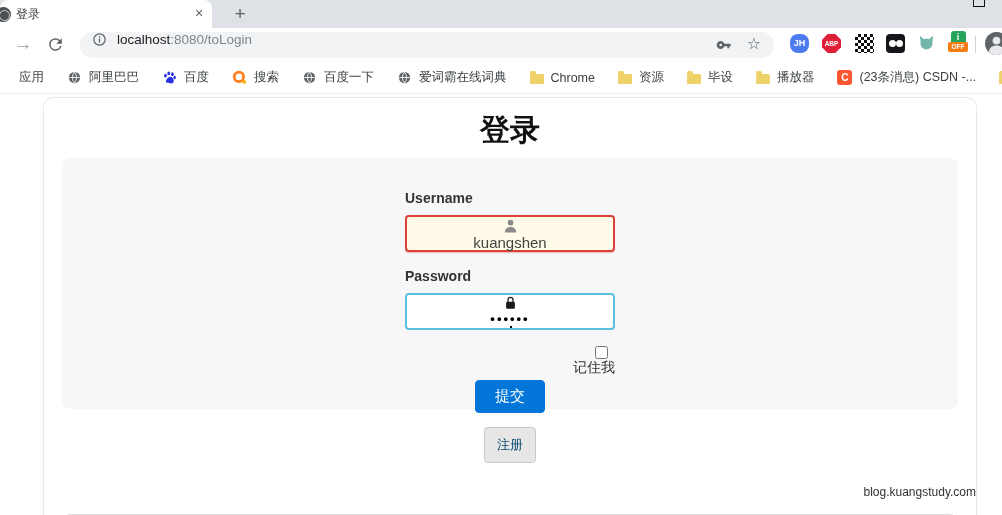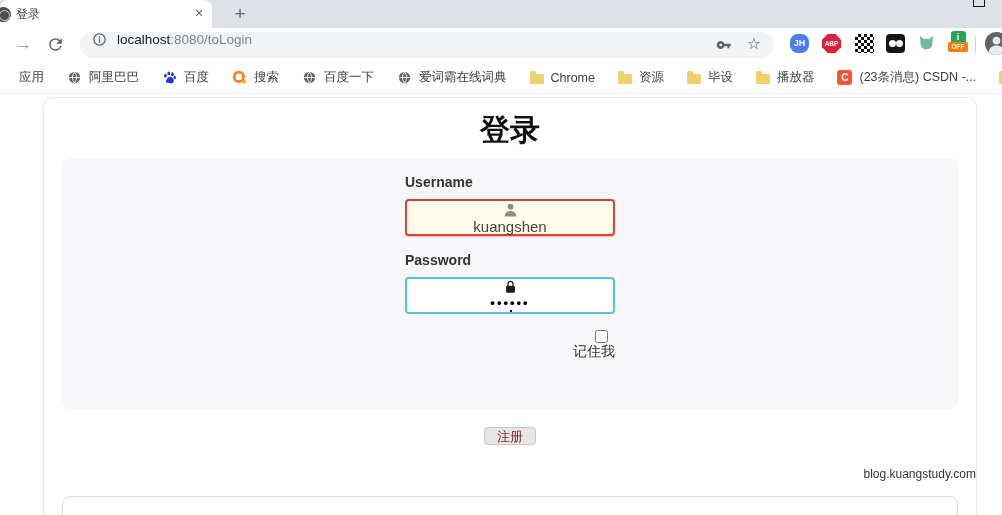--- a/index.html
+++ b/index.html
@@ -68,41 +68,41 @@
   .icon-csdn { width:15px; height:15px; background:#fc5531; border-radius:3px; color:#fff;
     font-size:10px; font-weight:bold; text-align:center; line-height:15px; }
 
   
   .page { position:absolute; left:0; top:94px; width:1002px; height:421px; background:#fff; }
   .card { position:absolute; left:43px; top:3px; width:934px; height:420px; background:#fff;
     border:1px solid #e9e9e9; border-bottom:none; border-radius:10px 10px 0 0; }
   .page-title { margin:13px 0 10px; text-align:center; font-size:30px; line-height:37px;
     font-weight:bold; color:#111; }
   .panel { margin:0 18px; height:251px; background:#f7f7f9; border-radius:8px; padding-top:16px; }
-  .form-col { width:210px; margin:0 auto; }
+  .form-col { width:210px; margin:16px auto; }
   .field-label { display:block; font-size:14px; line-height:17px; font-weight:600; color:#333;
     margin-bottom:8px; }
   .field-label.second { margin-top:16px; }
   .input-box { width:210px; height:37px; border-radius:4px; display:flex; align-items:center;
     background:#fff;flex-direction:column; }
   .input-user { border:2px solid #dd4238; background:#fffbe8; box-shadow:0 1px 1px rgba(221,66,56,.35); }
   .input-pass { border:2px solid #5bc0de; }
   .input-icon { margin:0 12px 0 13px; display:flex; }
   .input-text { font-size:15px; color:#444; }
   .pass-dots { font-size:13px; font-weight:bold; color:#000; letter-spacing:2px; }
   .caret { display:inline-block; width:2px; height:16px; background:#000; margin-left:1px; vertical-align:middle; }
   .remember { margin-top:16px; height:18px; display:flex; align-items:flex-end;flex-direction:column; }
   .remember input { width:13px; height:13px; margin-right:7px; }
   .remember-label { font-size:14px; color:#333; }
   .submit-row { margin-top:16px; text-align:center; }
   .btn-submit { width:70px; height:33px; background:#0275d8; border:1px solid #0275d8; border-radius:4px;
     color:#fff; font-size:15px; font-family:inherit; }
   .register-row { margin-top:18px; text-align:center; }
-  .btn-register { height:18px; padding:0 12px; background:#e6e6e6; border:1px solid #c8c8c8;
-    border-radius:4px; color:#7f1d1d; font-size:13px; font-family:inherit; }
+  .btn-register { height:36px; padding:0 12px; background:#e6e6e6; border:1px solid #c8c8c8;
+    border-radius:4px; color:#0c4a6e; font-size:13px; font-family:inherit; }
   .footer-text { margin-top:22px; text-align:right; font-size:12px; color:#333; }
   .bottom-box { margin:15px 18px 0; height:60px; background:#fff; border:1px solid #ddd; border-radius:8px; }
 </style>
 </head>
 <body>
 
 <div class="stage">
 
   <div class="tabstrip">
     <div class="tab">
@@ -256,20 +256,23 @@
             </span>
             <span class="input-text pass-dots">••••••</span>
               <span class="caret"></span>
           </div>
 
           <div class="remember">
             <input type="checkbox" style="">
             <span class="remember-label">记住我</span>
           </div>
 
+          <div class="submit-row">
+            <button class="btn-submit">提交</button>
+          </div>
         </div>
       </div>
 
       <div class="register-row">
         <button class="btn-register">注册</button>
       </div>
 
       <div class="footer-text">blog.kuangstudy.com</div>
 
       <div class="bottom-box"></div>

